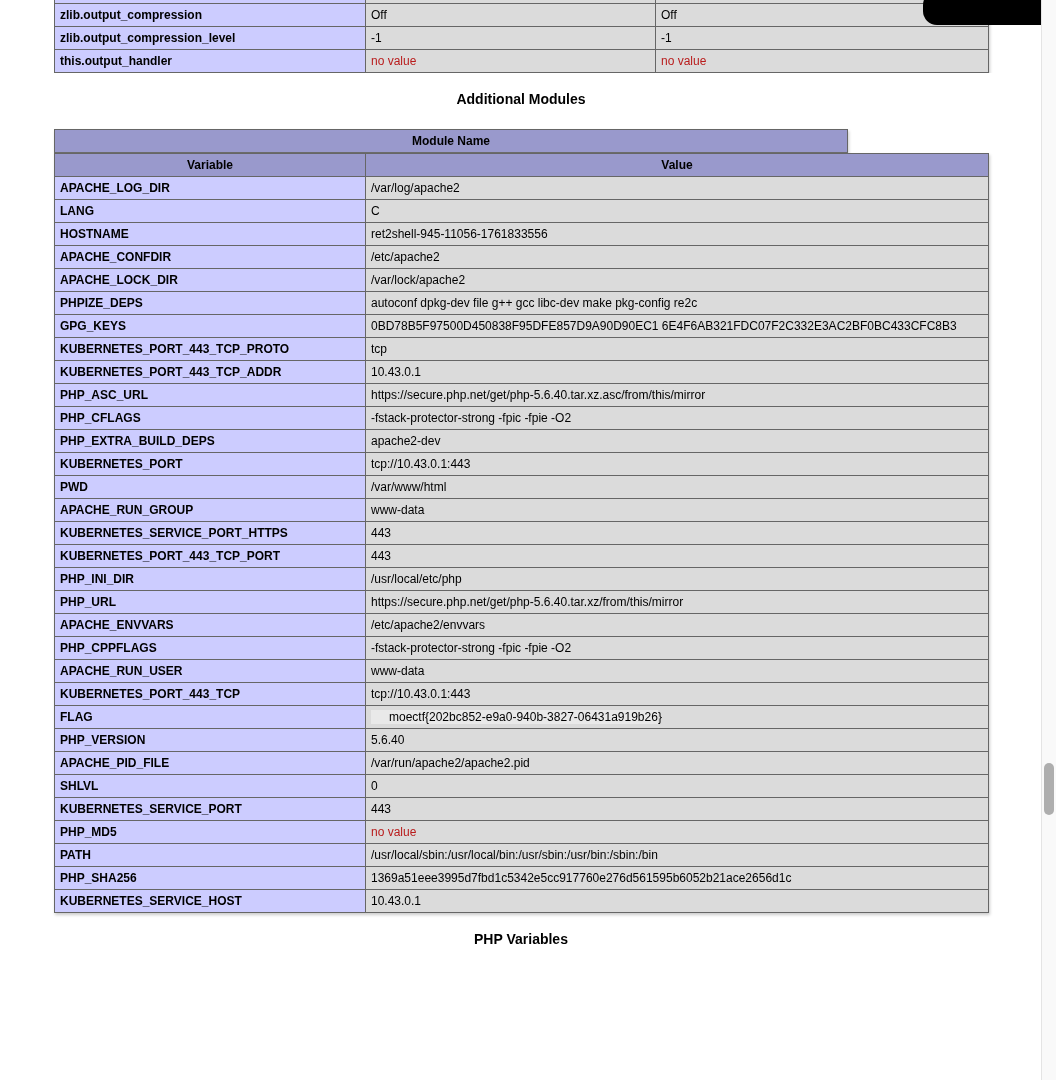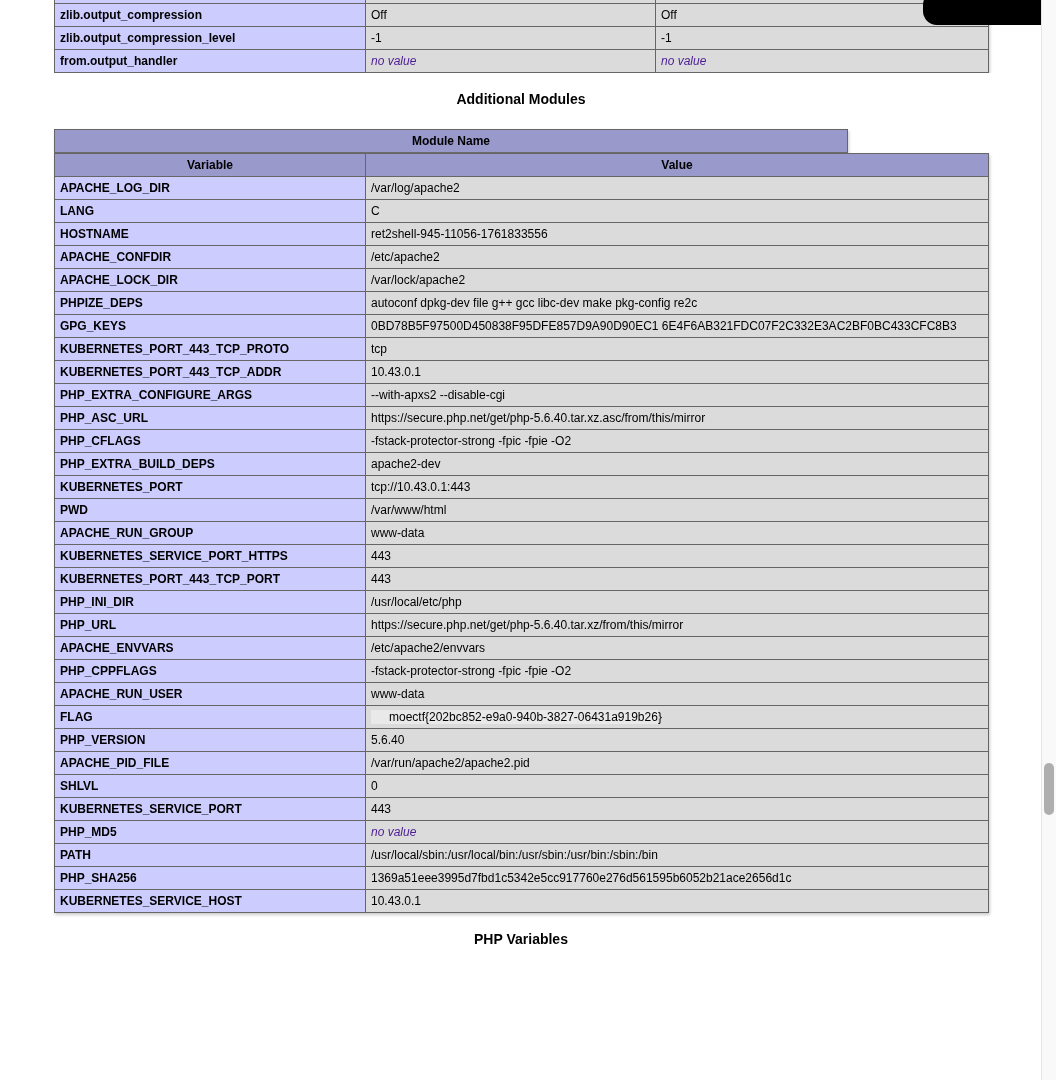--- a/index.html
+++ b/index.html
@@ -35,21 +35,21 @@
     font-weight: bold;
     text-align: center;
   }
   td.e {
     background-color: #ccccff;
     font-weight: bold;
   }
   td.v {
     background-color: #dbdbdb;
   }
-  td.v.no-value { font-style: italic; color: #4c1d95; }
+  td.v.no-value { color: #b91c1c; }
   .clip {
     overflow: hidden;
     height: 73px;
     width: 940px;
   }
   .clip table.info-table { margin-top: -20px; }
   h2.section-title {
     font-size: 14px;
     line-height: 24px;
     font-weight: bold;
@@ -113,21 +113,21 @@
             <td class="e">zlib.output_compression</td>
             <td class="v">Off</td>
             <td class="v">Off</td>
           </tr>
           <tr>
             <td class="e">zlib.output_compression_level</td>
             <td class="v">-1</td>
             <td class="v">-1</td>
           </tr>
           <tr>
-            <td class="e">from.output_handler</td>
+            <td class="e">this.output_handler</td>
             <td class="v no-value">no value</td>
             <td class="v no-value">no value</td>
           </tr>
         </tbody>
     </table>
   </div>
 
   <h2 class="section-title">Additional Modules</h2>
 
   <table class="info-table">
@@ -179,24 +179,20 @@
         </tr>
         <tr>
           <td class="e">KUBERNETES_PORT_443_TCP_PROTO</td>
           <td class="v">tcp</td>
         </tr>
         <tr>
           <td class="e">KUBERNETES_PORT_443_TCP_ADDR</td>
           <td class="v">10.43.0.1</td>
         </tr>
         <tr>
-          <td class="e">PHP_EXTRA_CONFIGURE_ARGS</td>
-          <td class="v">--with-apxs2 --disable-cgi</td>
-        </tr>
-        <tr>
           <td class="e">PHP_ASC_URL</td>
           <td class="v">https://secure.php.net/get/php-5.6.40.tar.xz.asc/from/this/mirror</td>
         </tr>
         <tr>
           <td class="e">PHP_CFLAGS</td>
           <td class="v">-fstack-protector-strong -fpic -fpie -O2</td>
         </tr>
         <tr>
           <td class="e">PHP_EXTRA_BUILD_DEPS</td>
           <td class="v">apache2-dev</td>
@@ -233,20 +229,24 @@
           <td class="e">APACHE_ENVVARS</td>
           <td class="v">/etc/apache2/envvars</td>
         </tr>
         <tr>
           <td class="e">PHP_CPPFLAGS</td>
           <td class="v">-fstack-protector-strong -fpic -fpie -O2</td>
         </tr>
         <tr>
           <td class="e">APACHE_RUN_USER</td>
           <td class="v">www-data</td>
+        </tr>
+        <tr>
+          <td class="e">KUBERNETES_PORT_443_TCP</td>
+          <td class="v">tcp://10.43.0.1:443</td>
         </tr>
         <tr>
           <td class="e">FLAG</td>
           <td class="v"><span class="hl">moectf{202bc852-e9a0-940b-3827-06431a919b26</span><span>}</span></td>
         </tr>
         <tr>
           <td class="e">PHP_VERSION</td>
           <td class="v">5.6.40</td>
         </tr>
         <tr>

